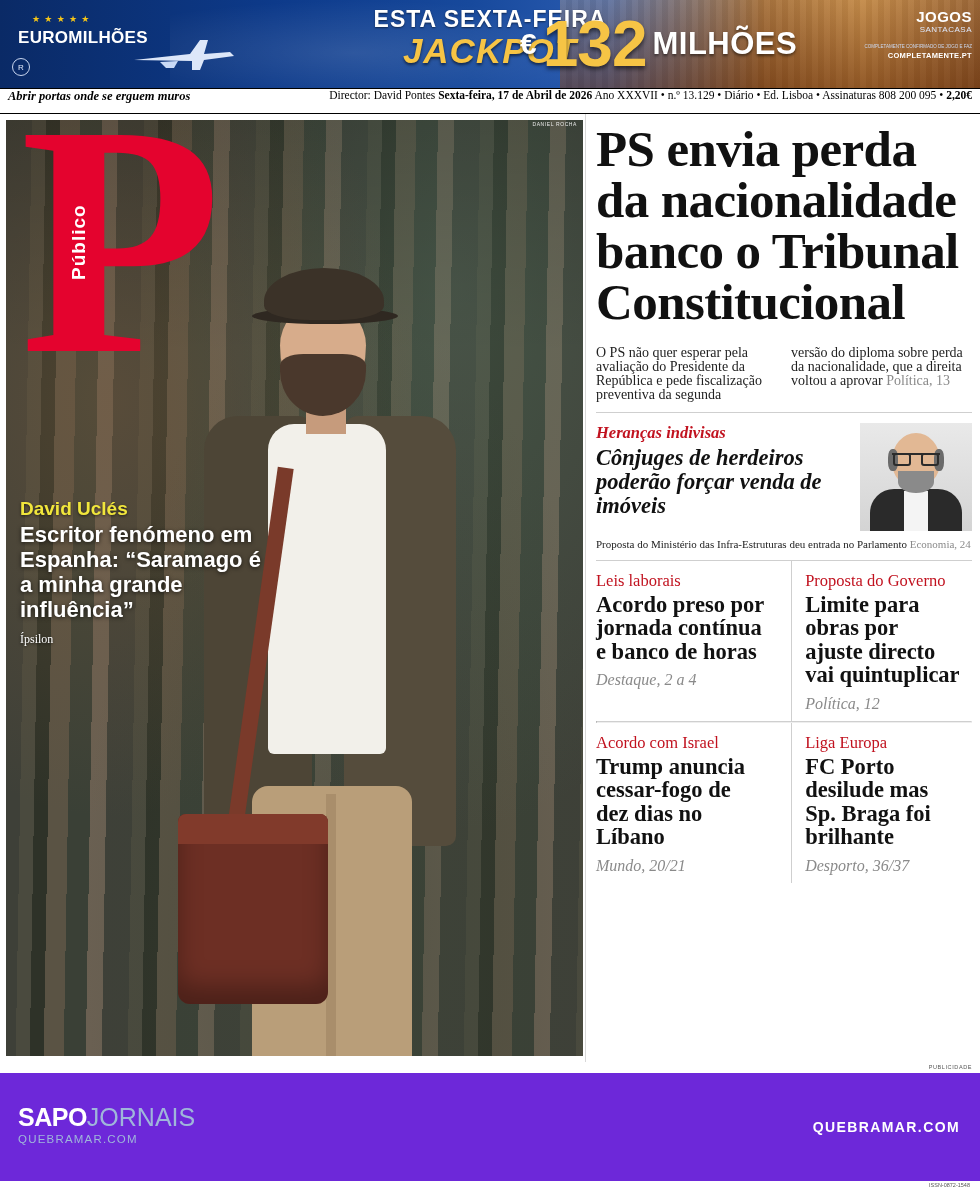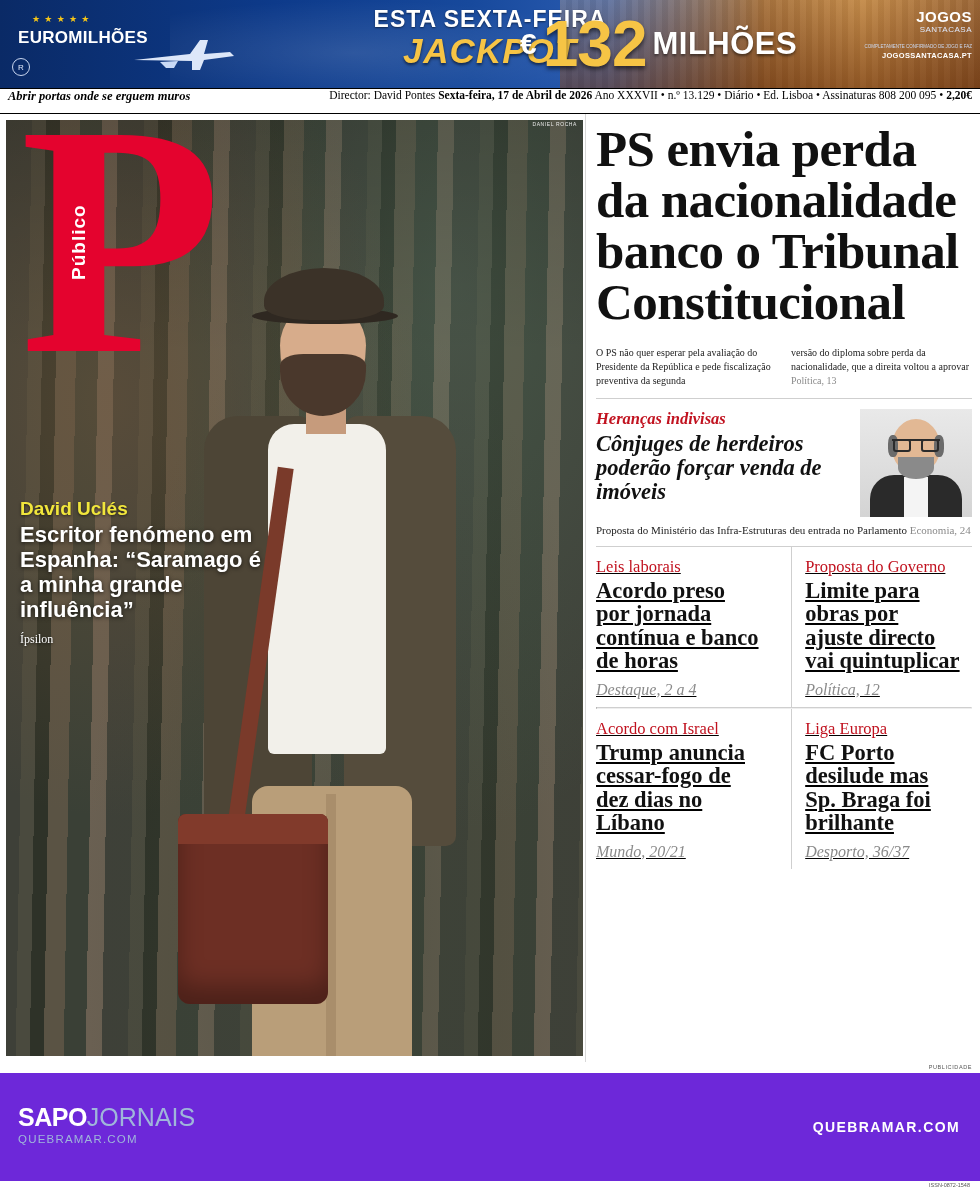--- a/index.html
+++ b/index.html
@@ -207,21 +207,21 @@
     color:#111;
     margin:4px 0 0 0;
   }
   .lead-sub{
     display:flex; gap:14px;
     margin-top:18px; padding-bottom:10px;
     border-bottom:1px solid #cfcfcf;
   }
   .lead-sub p{
     margin:0; width:50%;
-    font-size:10px; line-height:14px; color:#222;
+    font-size:14px; line-height:14px; color:#222;
   }
   .sec-grey{ color:#8a8a8a; }
 
   .block{ padding:10px 0 8px; border-bottom:1px solid #cfcfcf; }
   .kicker{
     font-family:"Liberation Serif", serif;
     font-style:italic; font-weight:bold;
     font-size:16.5px; color:#c1121f; margin-bottom:3px;
   }
   .hl-ital{
@@ -240,21 +240,21 @@
   .p-hairL{ position:absolute; left:28px; top:26px; width:10px; height:22px; background:#6b6b6b; border-radius:40%;}
   .p-hairR{ position:absolute; left:74px; top:26px; width:10px; height:22px; background:#6b6b6b; border-radius:40%;}
   .p-glass{ position:absolute; left:32px; top:30px; width:48px; height:12px; border-top:2px solid #2b2b2b;}
   .p-gl{ position:absolute; left:33px; top:30px; width:18px; height:13px; border:2px solid #2b2b2b; border-radius:3px;}
   .p-gr{ position:absolute; left:61px; top:30px; width:18px; height:13px; border:2px solid #2b2b2b; border-radius:3px;}
   .p-beard{ position:absolute; left:38px; top:48px; width:36px; height:22px; background:#8a8a8a; border-radius:0 0 50% 50%;}
   .p-body{ position:absolute; left:10px; top:66px; width:92px; height:44px; background:#2a2a2a; border-radius:24px 24px 0 0;}
   .p-shirt{ position:absolute; left:44px; top:68px; width:24px; height:42px; background:#f4f4f4;}
   .byline{ font-size:11px; line-height:13.5px; color:#222; margin-top:7px; }
 
-  .two-col{ display:flex; gap:15px;text-decoration:underline; }
+  .two-col{ display:flex; gap:15px; }
   .cell{ width:50%; padding:10px 12px 8px 0; }
   .cell + .cell{ padding-left:13px; border-left:1px solid #cfcfcf; }
   .cell .kick{
     font-family:"Liberation Serif", serif;
     font-size:16.5px; color:#c1121f; margin-bottom:2px;
   }
   .cell .hl{
     font-family:"Liberation Serif", serif;
     font-weight:bold; font-size:22.5px; line-height:23.5px; color:#111;
   }
@@ -326,21 +326,21 @@
   <div class="ad-amount">
     <span class="ad-eur">€</span>
     <span class="ad-num">132</span>
     <span class="ad-milhoes">MILHÕES</span>
   </div>
 
   <div class="jogos">
     <div class="jogos-top">JOGOS</div>
     <div class="jogos-sub">SANTACASA</div>
     <div class="jogos-fine">COMPLETAMENTE CONFIRMADO DE JOGO E FAZ</div>
-    <div class="jogos-url">JOGOSSANTACASA.PT</div>
+    <div class="jogos-url">COMPLETAMENTE.PT</div>
   </div>
 </div>
 
 <div class="mast">
   <div class="mast-left">Abrir portas onde se erguem muros</div>
   <div class="mast-right">
     <span>Director: David Pontes</span>
     <b>Sexta-feira, 17 de Abril de 2026</b>
     <span>Ano XXXVII • n.º 13.129 • Diário • Ed. Lisboa • Assinaturas 808 200 095 •</span>
     <b>2,20€</b>

